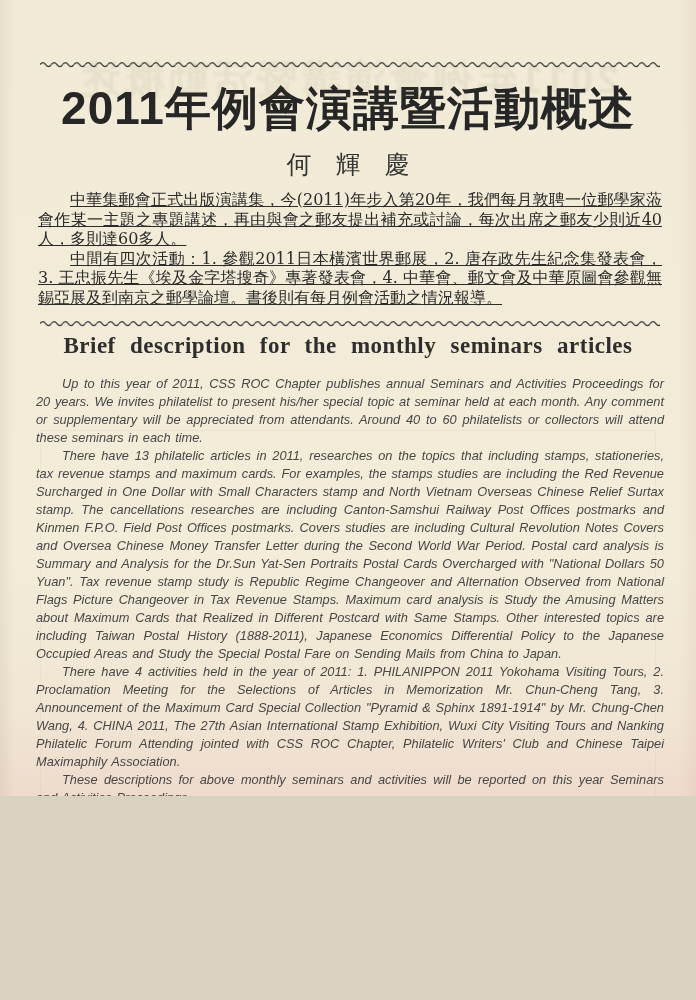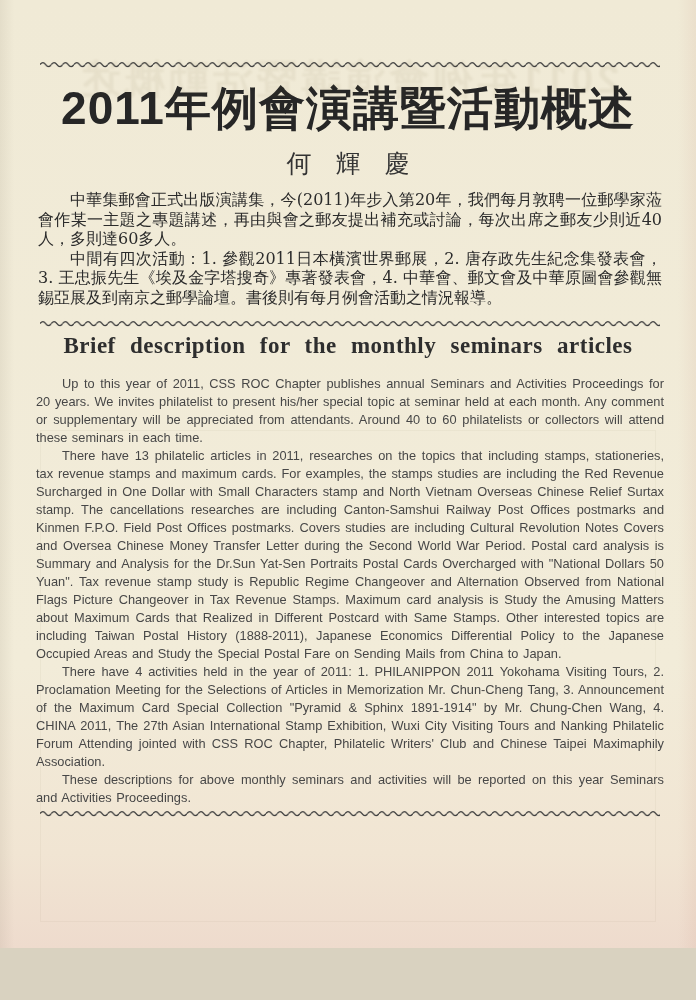--- a/index.html
+++ b/index.html
@@ -4,21 +4,21 @@
 <style>
   html, body { margin: 0; padding: 0; }
   body {
     width: 696px; height: 1000px;
     overflow: hidden;
     background: #d9d2c0;
     font-family: "Liberation Sans", sans-serif;
   }
   .page {
     position: relative;
-    width: 696px; height: 948px;
+    width: 696px; height: 796px;
     background:
       linear-gradient(90deg, rgba(120,110,90,0.10) 0px, rgba(120,110,90,0.0) 14px),
       linear-gradient(270deg, rgba(190,130,115,0.10) 0px, rgba(190,130,115,0.0) 18px),
       linear-gradient(180deg, #f0ead6 0%, #f2ecd9 70%, #f1e5d3 90%, #eedbcd 100%);
     overflow: hidden;
   }
   
   .bleed {
     position: absolute;
     left: 0; right: 0; top: 52px;
@@ -51,52 +51,54 @@
     font-size: 46px;
     line-height: 56px;
     font-weight: 900;
     color: #262626;
     letter-spacing: 1px;
     font-family: "Liberation Sans", sans-serif;
   }
   .author {
     margin-top: 12px;
     text-align: center;
-    font-family: Liberation Serif, serif;
+    font-family: Liberation Sans, sans-serif;
     font-size: 25px;
     line-height: 32px;
     color: #333;
     letter-spacing: 24px;
     text-indent: 24px; 
   }
   .cn-block {
     margin: 10px 34px 0 38px;
   }
   .cn-block p {
     margin: 0;
     font-family: "DejaVu Serif", serif;
     font-size: 16px;
     line-height: 19.5px;
     color: #2b2b2b;
     text-align: justify;
     text-indent: 2em;
+    text-decoration: underline;
   }
   .en-heading {
     margin: 6px 30px 16px 30px;
     text-align: center;
     font-family: "Liberation Serif", serif;
     font-weight: bold;
     font-size: 23px;
     line-height: 26px;
     color: #2e2e2e;
     letter-spacing: 0.5px;
     word-spacing: 0.35em;
   }
   .en-block {
     margin: 14px 32px 0 36px;
+    font-style: italic;
   }
   .en-block p {
     margin: 0;
     font-family: "Liberation Sans", sans-serif;
     font-size: 12.8px;
     line-height: 18px;
     color: #474747;
     text-align: justify;
     text-indent: 26px;
     word-spacing: 1px;

